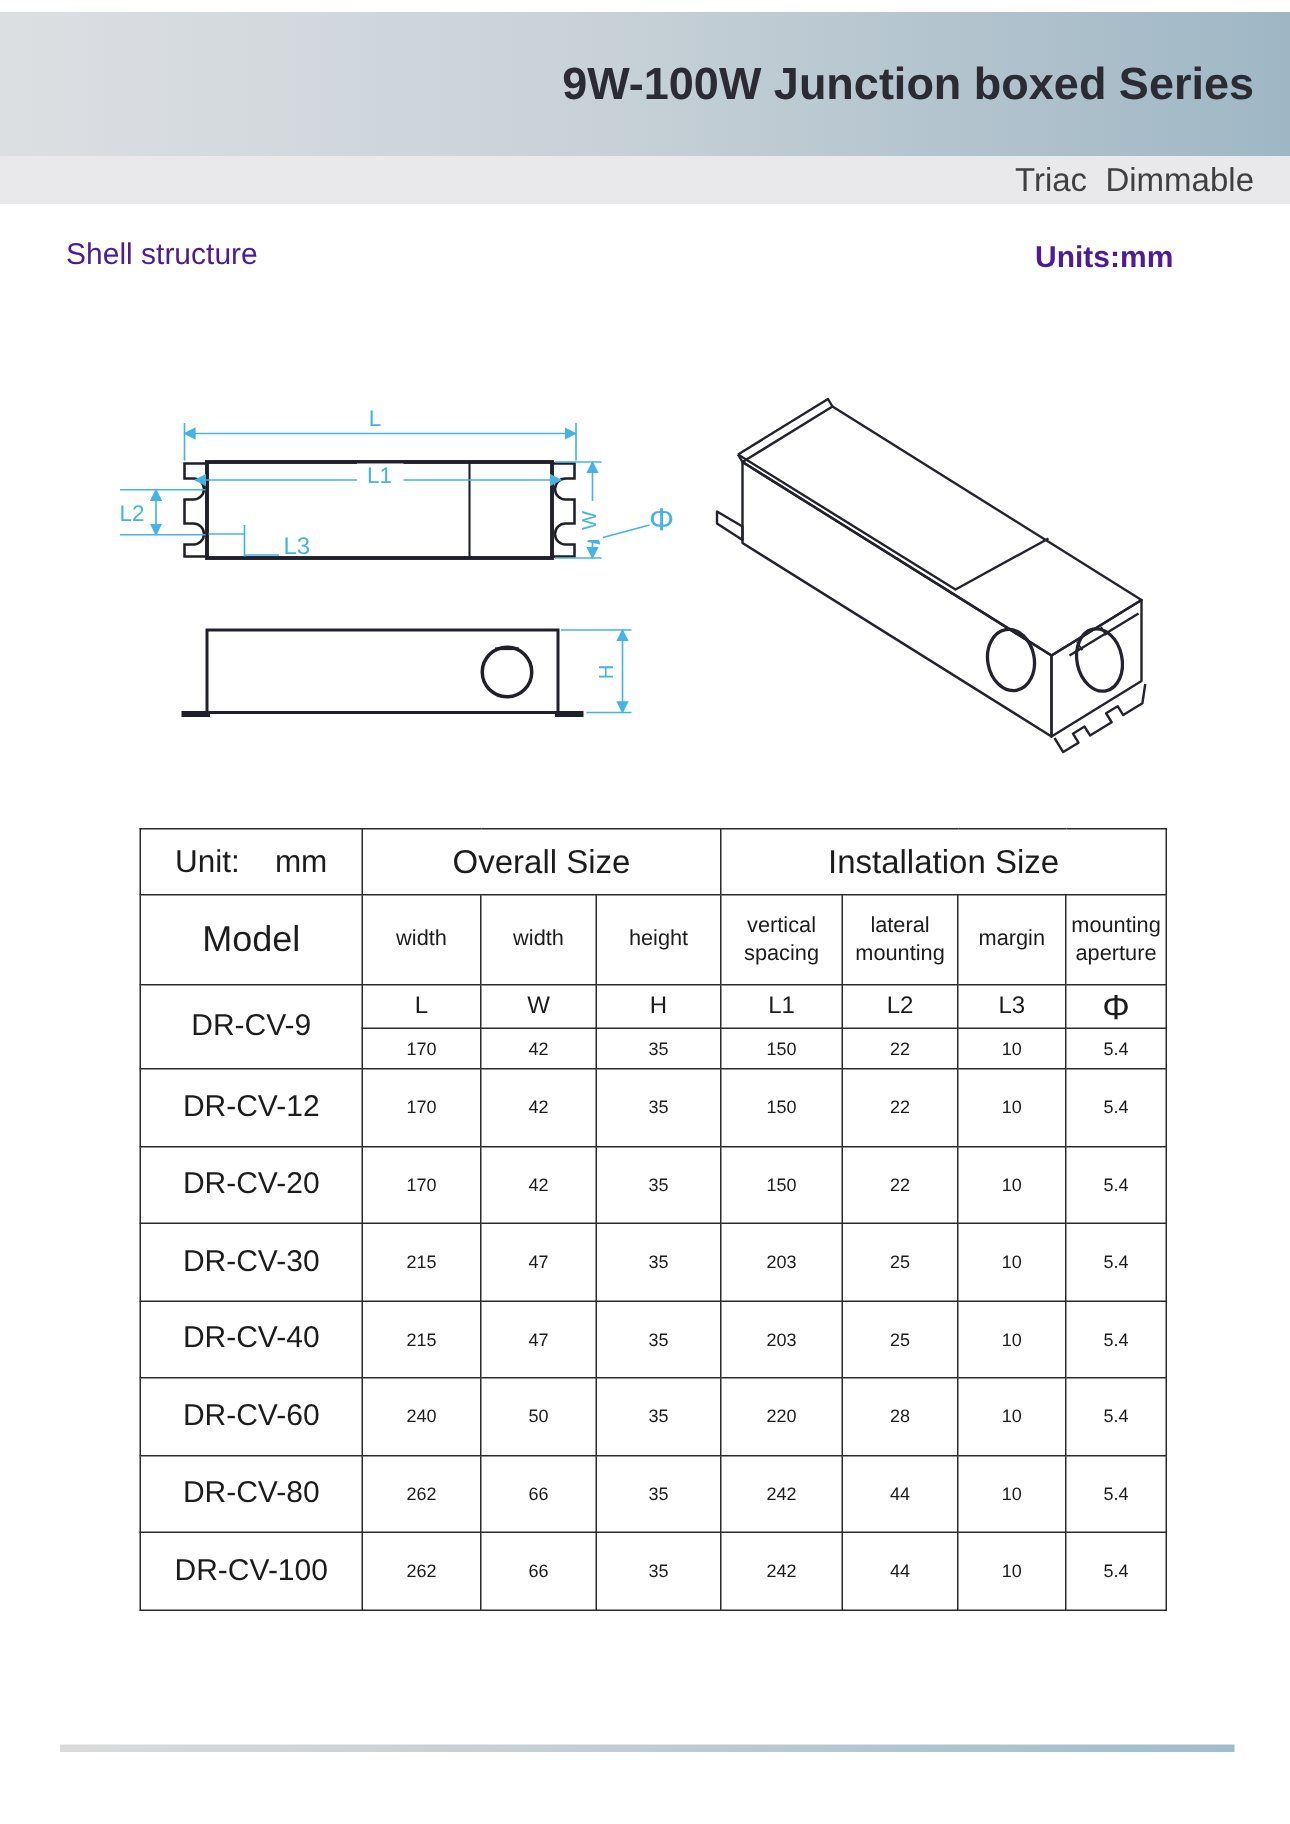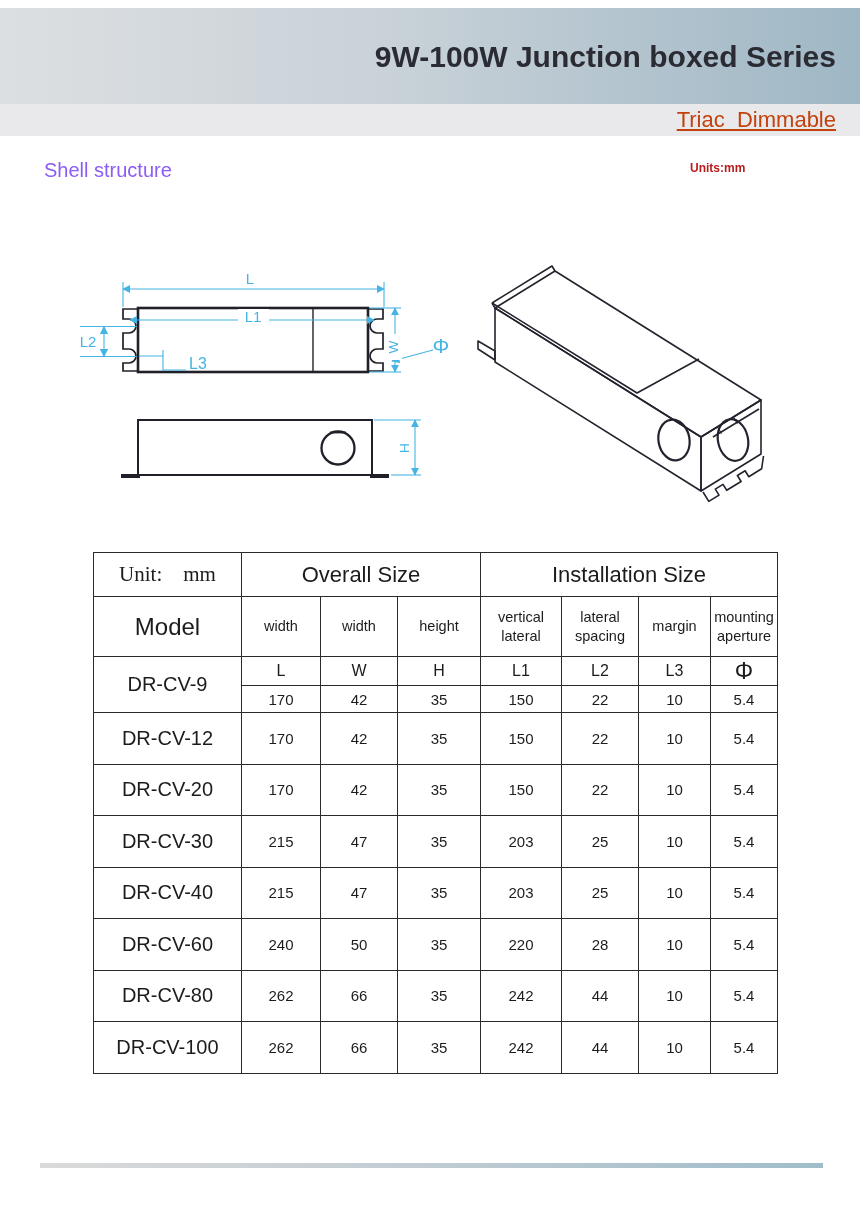--- a/index.html
+++ b/index.html
@@ -14,52 +14,52 @@
     display:flex;align-items:center;justify-content:flex-end;
   }
   .page-title{
     font-size:30px;font-weight:bold;color:#2b2b33;padding-right:24px;letter-spacing:0px;
   }
   .sub-band{
     position:absolute;left:0;top:104px;width:860px;height:32px;
     background:#e9e9eb;display:flex;align-items:center;justify-content:flex-end;
   }
   .triac-label{font-size:22px;padding-right:24px;white-space:pre;font-weight:500;}
-  .section-heading{position:absolute;left:44px;top:159px;font-size:20px;color:#8b5cf6;}
-  .units-label{position:absolute;left:690px;top:161px;font-size:12px;font-weight:600;color:#b91c1c;}
+  .section-heading{position:absolute;left:44px;top:159px;font-size:20px;color:#4c1d95;}
+  .units-label{position:absolute;left:690px;top:161px;font-size:20px;font-weight:600;color:#4c1d95;}
   
   svg.drawing{position:absolute;left:0;top:0;width:860px;height:540px;}
   svg.drawing text{font-family:"Liberation Sans", sans-serif;}
   
   .spec-table-wrap{position:absolute;left:93px;top:552px;}
   table.spec{border-collapse:collapse;table-layout:fixed;width:684px;}
   table.spec td{border:1.6px solid #2b2b2b;text-align:center;vertical-align:middle;padding:0;color:#1c1c1c;}
   tr.h1{height:44px;} tr.h2{height:60px;} tr.symr{height:29px;} tr.valr{height:27px;} tr.model-row{height:51.5px;}
-  td.unit-cell{font-size:21px;text-align:left;padding-left:11px;white-space:pre;font-family:Liberation Serif, serif;}
+  td.unit-cell{font-size:21px;text-align:left;padding-left:11px;white-space:pre;}
   td.group-cell{font-size:22px;}
   td.model-h{font-size:24px;}
   td.subh{font-size:14.5px;line-height:1.25;}
   td.model-cell{font-size:20px;}
   td.sym-cell{font-size:16px;}
   td.phi-cell{font-size:23px;}
-  td.val-cell{font-size:15px;}
+  td.val-cell{font-size:12px;}
   
   .footer-divider{
     position:absolute;left:40px;top:1163px;width:783px;height:5px;
     background:linear-gradient(90deg,#dadada 0%,#c3cdd3 45%,#a0bdcb 100%);
   }
 </style>
 </head>
 <body>
 
 <div class="header-band">
   <div class="page-title">9W-100W Junction boxed Series</div>
 </div>
 <div class="sub-band">
-  <div class="triac-label" style="color:#c2410c;text-decoration:underline;">Triac  Dimmable</div>
+  <div class="triac-label" style="color:#404040;">Triac  Dimmable</div>
 </div>
 <div class="section-heading">Shell structure</div>
 <div class="units-label">Units:mm</div>
 
 <svg class="drawing" viewBox="0 0 860 540">
   <defs>
     <marker id="arr" viewBox="0 0 10 10" refX="9" refY="5" markerWidth="7.5" markerHeight="7.5" orient="auto-start-reverse">
         <path d="M0,0 L10,5 L0,10 z" fill="#45b4e4"></path>
       </marker>
   </defs>
@@ -139,22 +139,22 @@
       <tr class="h1">
         <td class="unit-cell">Unit:    mm</td>
         <td class="group-cell" colspan="3">Overall Size</td>
         <td class="group-cell" colspan="4">Installation Size</td>
       </tr>
       <tr class="h2">
         <td class="model-h">Model</td>
         <td class="subh">width</td>
         <td class="subh">width</td>
         <td class="subh">height</td>
-        <td class="subh">vertical lateral</td>
-        <td class="subh">lateral spacing</td>
+        <td class="subh">vertical spacing</td>
+        <td class="subh">lateral mounting</td>
         <td class="subh">margin</td>
         <td class="subh">mounting aperture</td>
       </tr>
       <tr class="symr">
         <td class="model-cell" rowspan="2">DR-CV-9</td>
         <td class="sym-cell">L</td>
         <td class="sym-cell">W</td>
         <td class="sym-cell">H</td>
         <td class="sym-cell">L1</td>
         <td class="sym-cell">L2</td>

